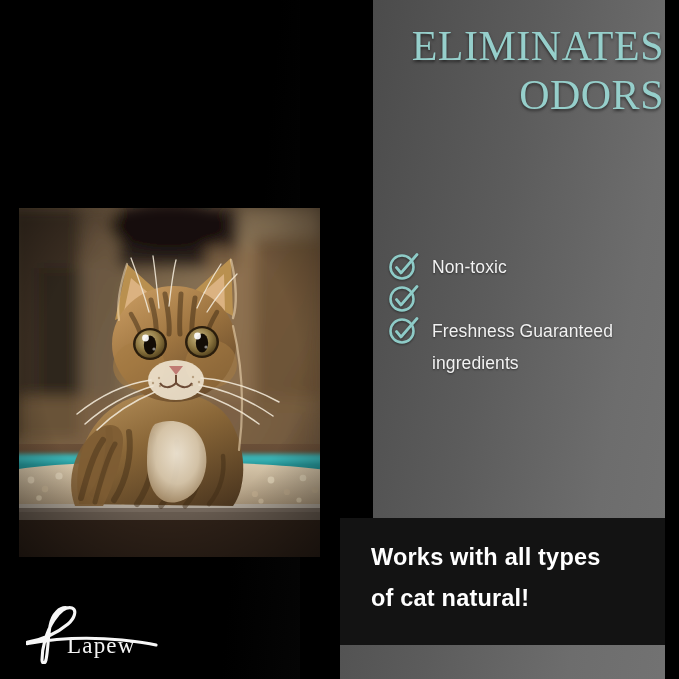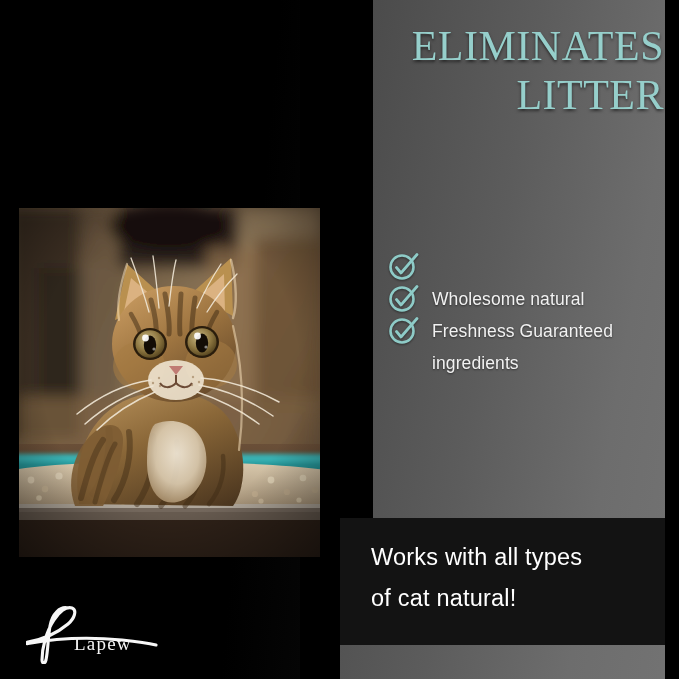--- a/index.html
+++ b/index.html
@@ -98,51 +98,51 @@
   }
   .bottom-box .bb-text{
     position:absolute;
     left:31px; top:19px;
     width:290px;
     color:#fff;
     font-size:23.5px;
     line-height:41px;
     letter-spacing:.2px;
   }
-  .bb-text span{ display:block; white-space:nowrap; }
+  .bb-text span{ display:block; white-space:nowrap;font-weight:bold; }
 
   
   .logo{
     position:absolute;
     left:26px; top:602px;
     width:140px; height:62px;
   }
   .logo svg{ display:block; }
   .logo-word{
     position:absolute;
-    left:48px; top:31px;
+    left:41px; top:31px;
     font-family:"Liberation Serif", serif;
-    font-size:19px;
+    font-size:23px;
     letter-spacing:1.2px;
     color:#f4f4f4;
   }
 </style>
 </head>
 <body>
 
 <div class="poster">
 
   <div class="bg-gray"></div>
   <div class="bg-black"></div>
   <div class="bg-black-bottom"></div>
   <div class="bg-black-left"></div>
 
   <div class="headline">
     <span class="l1">ELIMINATES</span>
-    <span class="l3">LITTER</span>
+    <span class="l3">ODORS</span>
   </div>
 
   <div class="photo">
     <svg viewBox="0 0 301 349" preserveAspectRatio="xMidYMid slice">
       <defs>
         <linearGradient id="roomBg" x1="0" y1="0" x2="1" y2="1">
           <stop offset="0%" stop-color="#4a3a2c"></stop>
           <stop offset="35%" stop-color="#6d5a45"></stop>
           <stop offset="70%" stop-color="#8a7259"></stop>
           <stop offset="100%" stop-color="#5d4staat"></stop>
@@ -353,30 +353,30 @@
   <div class="bullets">
 
 
     <div class="bullet-row">
       <span class="check-slot">
         <svg class="check-icon" viewBox="0 0 32 30">
           <circle cx="14" cy="16" r="11.5" fill="none" stroke="#8ecbc7" stroke-width="2.6"></circle>
           <path d="M 8.5 16.5 L 13 22 L 29 3.5" fill="none" stroke="#8ecbc7" stroke-width="2.8" stroke-linecap="round" stroke-linejoin="round"></path>
         </svg>
       </span>
+      <span class="bullet-text">Non-toxic</span>
     </div>
 
     <div class="bullet-row">
       <span class="check-slot">
         <svg class="check-icon" viewBox="0 0 32 30">
           <circle cx="14" cy="16" r="11.5" fill="none" stroke="#8ecbc7" stroke-width="2.6"></circle>
           <path d="M 8.5 16.5 L 13 22 L 29 3.5" fill="none" stroke="#8ecbc7" stroke-width="2.8" stroke-linecap="round" stroke-linejoin="round"></path>
         </svg>
       </span>
-      <span class="bullet-text">Wholesome natural</span>
     </div>
 
     <div class="bullet-row">
       <span class="check-slot">
         <svg class="check-icon" viewBox="0 0 32 30">
           <circle cx="14" cy="16" r="11.5" fill="none" stroke="#8ecbc7" stroke-width="2.6"></circle>
           <path d="M 8.5 16.5 L 13 22 L 29 3.5" fill="none" stroke="#8ecbc7" stroke-width="2.8" stroke-linecap="round" stroke-linejoin="round"></path>
         </svg>
       </span>
       <span class="bullet-text">Freshness Guaranteed</span>

